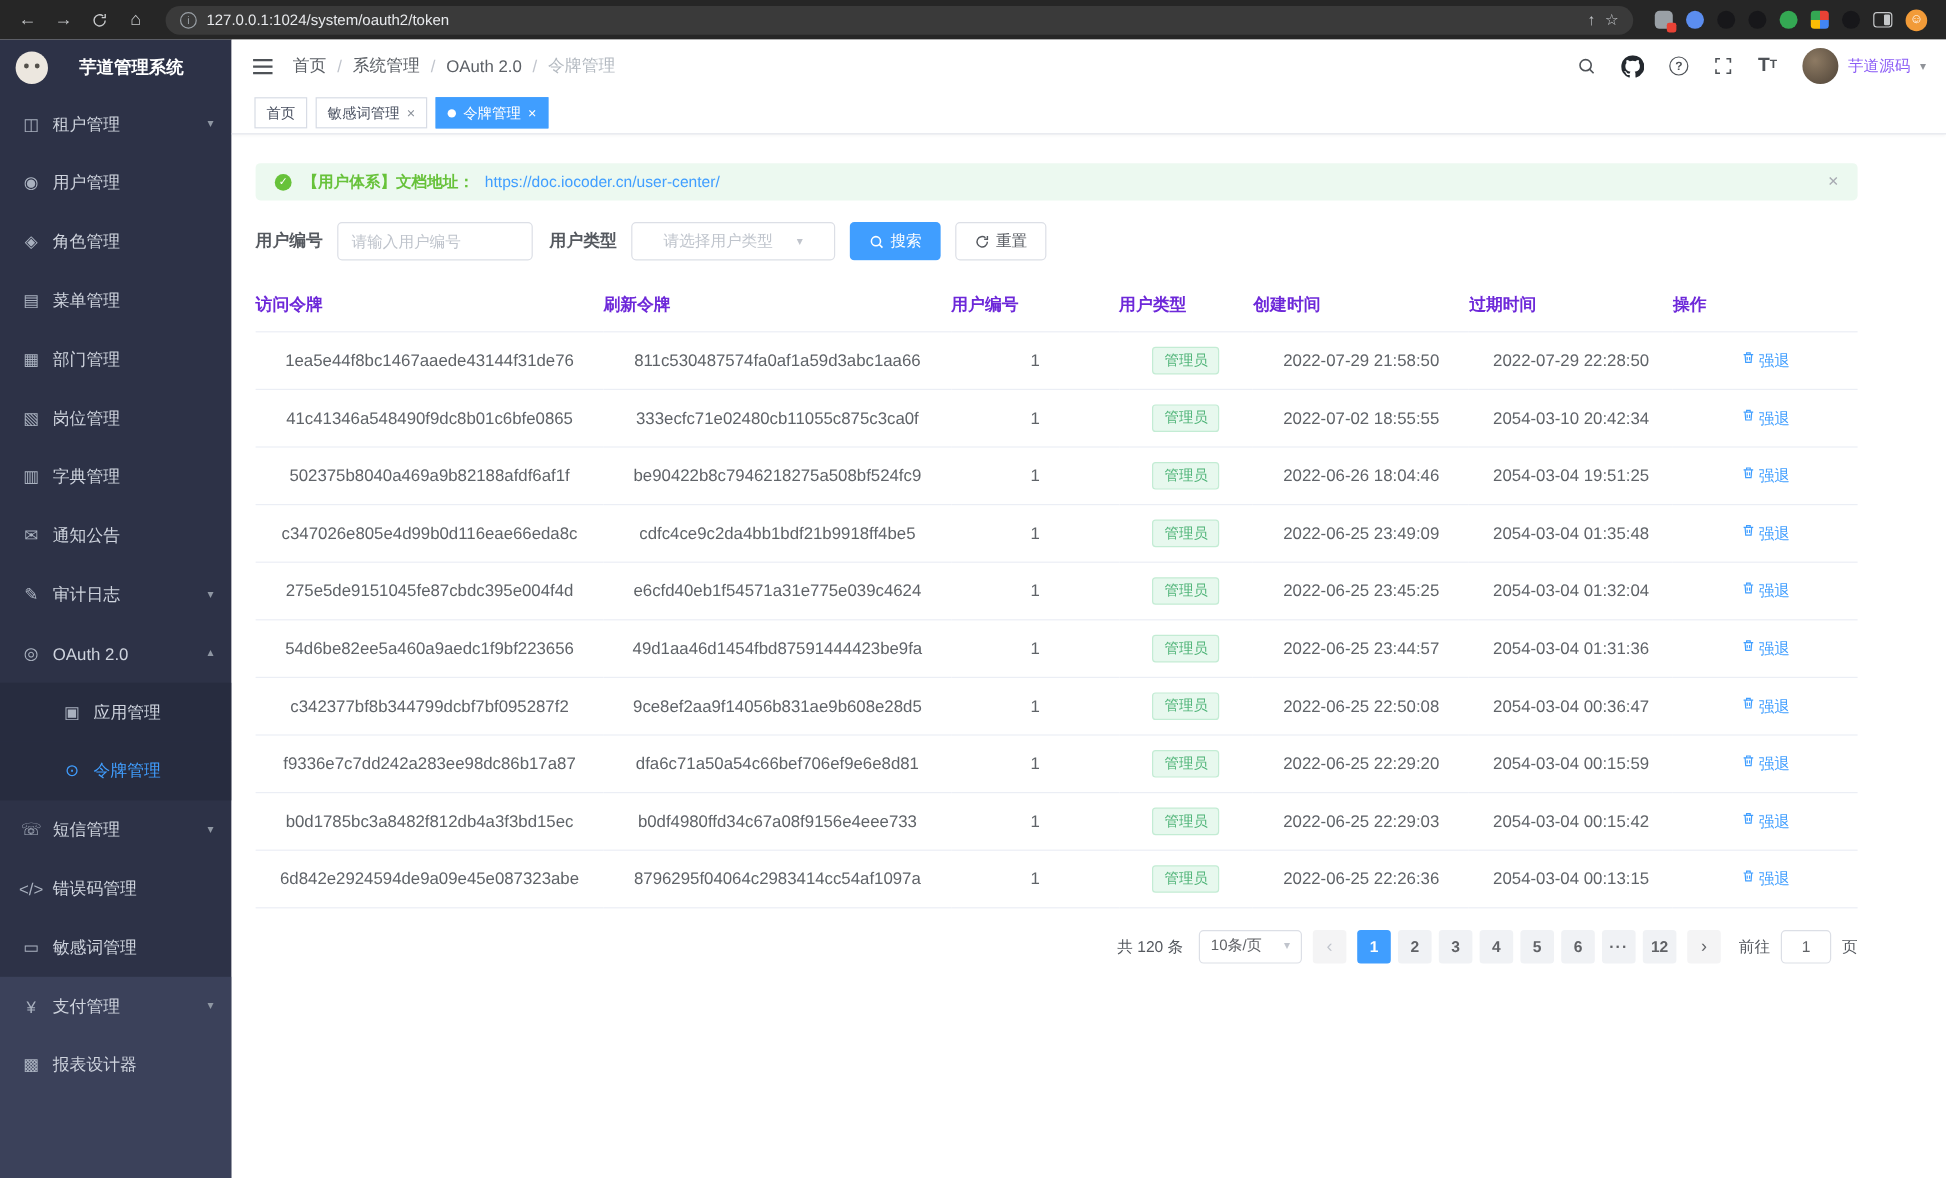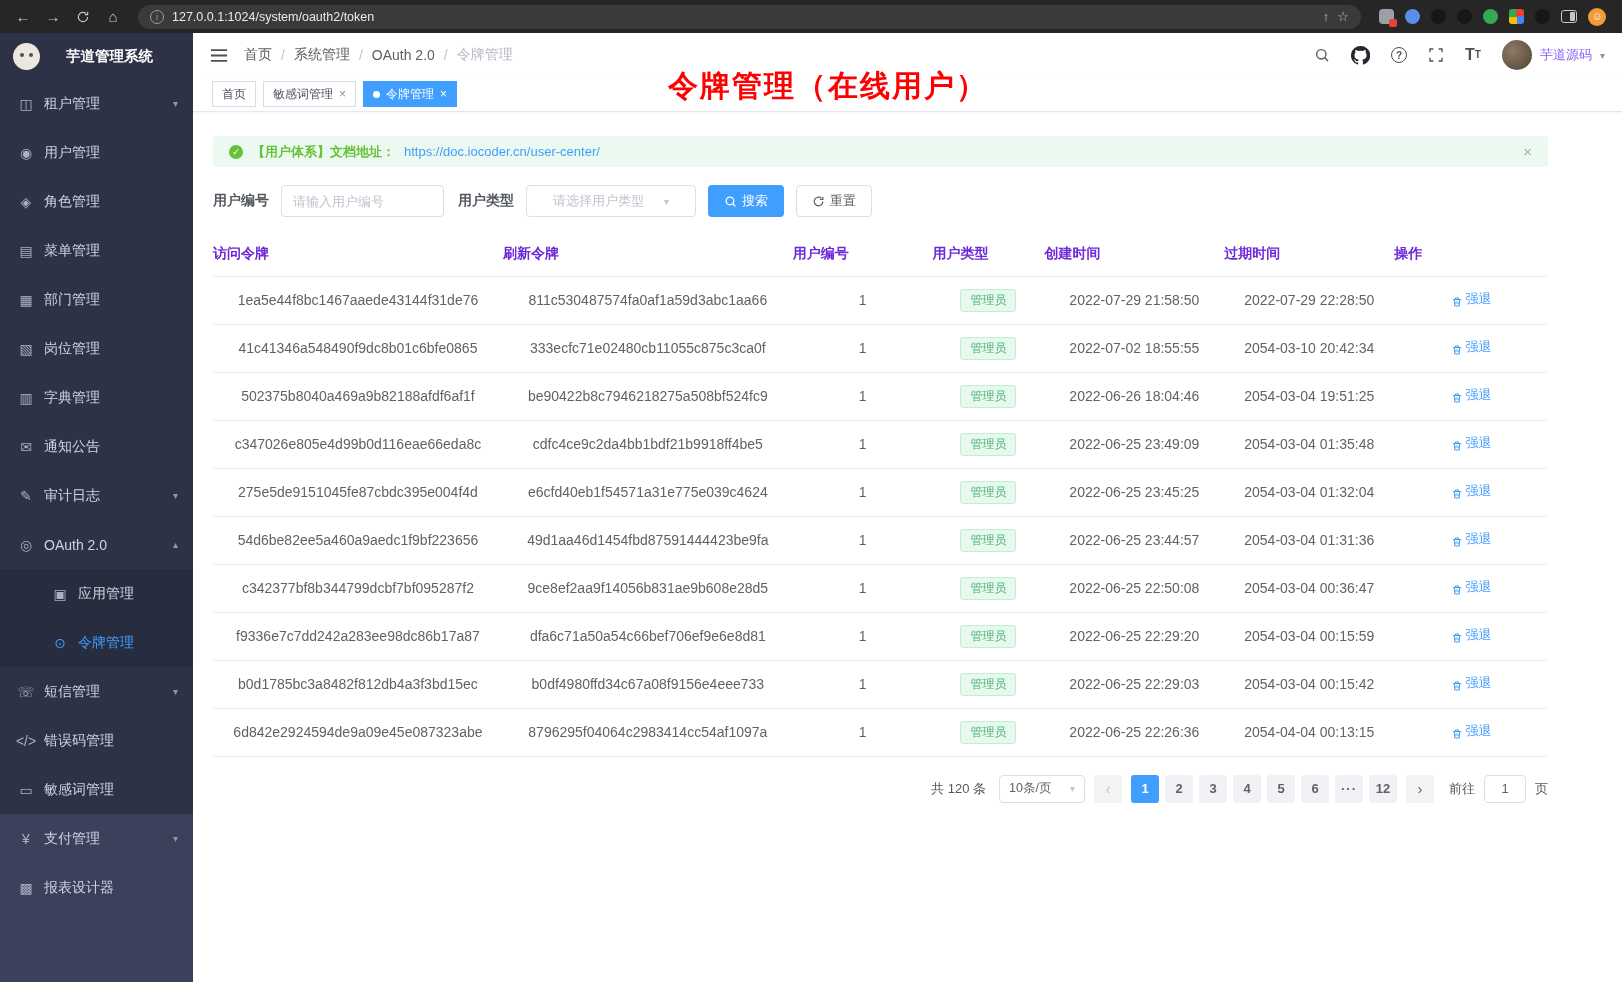--- a/index.html
+++ b/index.html
@@ -95,21 +95,21 @@
   .f-select .sel-caret{margin-left:auto;color:#c0c4cc;font-size:10px;}
   .btn{height:32px;border-radius:4px;font-size:13px;display:inline-flex;align-items:center;gap:5px;padding:0 15px;cursor:pointer;border:1px solid transparent;background:#fff;}
   .btn svg{flex:0 0 auto;}
   .btn-primary{background:var(--primary);color:#fff;margin-left:12px;}
   .btn-plain{border-color:#dcdfe6;color:#55595f;margin-left:12px;}
 
   table{width:100%;border-collapse:collapse;}
   th{height:43px;font-size:14px;color:#6d28d9;font-weight:600;border-bottom:1px solid #ebeef5;text-align:left;white-space:nowrap;}
   td{height:48px;font-size:14px;color:#5f6368;border-bottom:1px solid #ebeef5;text-align:center;white-space:nowrap;}
   .tag{display:inline-block;padding:2px 9px;font-size:12px;border-radius:3px;color:var(--tag-text);background:var(--tag-bg);border:1px solid var(--tag-border);}
-  .act{color:var(--primary);font-size:13px;display:inline-flex;align-items:flex-end;gap:3px;cursor:pointer;}
+  .act{color:var(--primary);font-size:13px;display:inline-flex;align-items:flex-start;gap:3px;cursor:pointer;}
   .act svg{width:12px;height:12px;}
 
   .pager{display:flex;align-items:center;justify-content:flex-end;gap:9px;margin-top:18px;font-size:13px;color:#55595f;}
   .ptotal{margin-right:4px;white-space:nowrap;}
   .psel{width:86px;height:28px;border:1px solid #dcdfe6;border-radius:4px;display:flex;align-items:center;padding:0 9px;color:#606266;font-size:12.5px;cursor:pointer;}
   .psel .sel-caret{margin-left:auto;color:#c0c4cc;font-size:10px;}
   .pnav{min-width:28px;height:28px;border:none;background:#f4f4f5;border-radius:3px;font-size:15px;cursor:pointer;color:#606266;}
   .pnav.disabled{color:#c0c4cc;}
   .page-list{display:flex;gap:6px;}
   .pbtn{min-width:28px;height:28px;border:none;background:#f0f2f5;border-radius:3px;color:#606266;font-size:13px;font-weight:600;cursor:pointer;}
@@ -481,21 +481,21 @@
                       <path d="M6.5 7l1 13h9l1-13"></path>
                       <path d="M10 11v5.5M14 11v5.5"></path>
                     </svg>强退</a></td>
               </tr>
               <tr>
                 <td>6d842e2924594de9a09e45e087323abe</td>
                 <td>8796295f04064c2983414cc54af1097a</td>
                 <td>1</td>
                 <td><span class="tag">管理员</span></td>
                 <td>2022-06-25 22:26:36</td>
-                <td>2054-04-04 00:13:15</td>
+                <td>2054-03-04 00:13:15</td>
                 <td><a class="act"><svg viewBox="0 0 24 24" fill="none" stroke="currentColor" stroke-width="2">
                       <path d="M4 7h16"></path>
                       <path d="M9 7V4h6v3"></path>
                       <path d="M6.5 7l1 13h9l1-13"></path>
                       <path d="M10 11v5.5M14 11v5.5"></path>
                     </svg>强退</a></td>
               </tr>
             </tbody>
         </table>
 
@@ -519,14 +519,13 @@
           <button class="pnav">›</button>
           <span class="goto-label">前往</span>
           <input class="goto-input" value="1" style="">
           <span class="goto-unit">页</span>
         </div>
 
       </div>
     </div>
   </div>
 
-  <div class="annotation">令牌管理（在线用户）</div>
 </div>
 
 </body></html>

